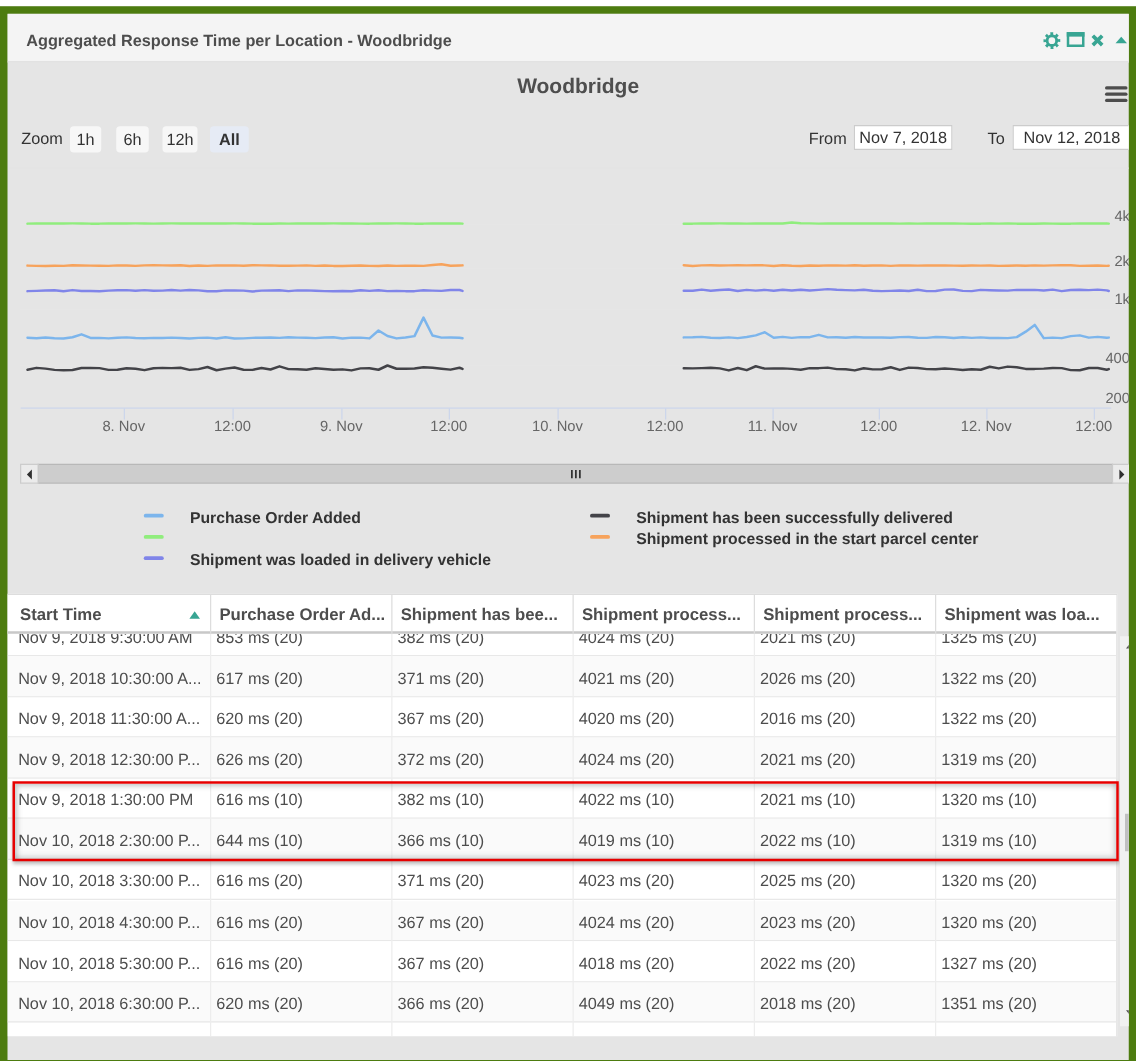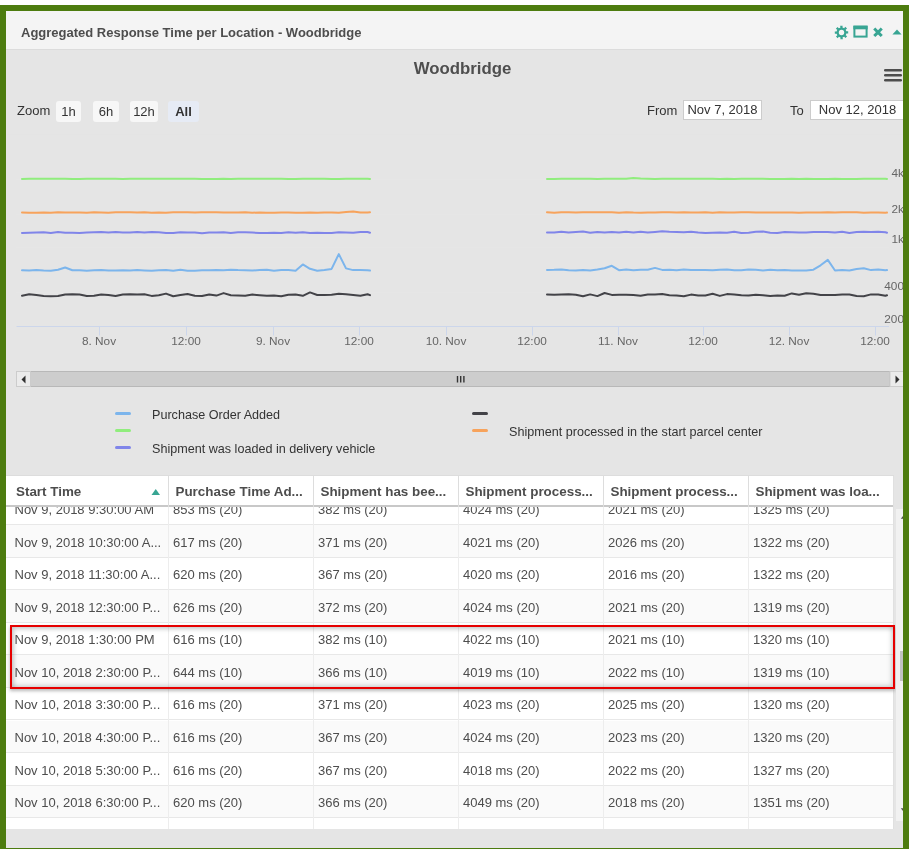--- a/index.html
+++ b/index.html
@@ -10,21 +10,21 @@
 .zlab { position:absolute; left:11px; top:92px; font-size:13px; color:#333; }
 .zbtn { position:absolute; top:90px; height:21px; background:#f7f7f7; border-radius:3px; font-size:13px; color:#333; text-align:center; line-height:21px; }
 .zsel { background:#e6ebf5; font-weight:bold; }
 .flab { position:absolute; top:92px; font-size:13px; color:#333; }
 .finp { position:absolute; top:89px; height:20px; border:1px solid #cccccc; background:#fff; font-size:13px; color:#333; text-align:center; line-height:18px; }
 #sepline { position:absolute; left:1px; top:123px; width:906px; height:1px; background:#e4e4e4; }
 .axlab { font-size:11.8px; fill:#666666; font-family:"Liberation Sans",sans-serif; }
 #legend { position:absolute; left:0; top:0; }
 .litem { position:absolute; white-space:nowrap; }
 .lswatch { display:inline-block; width:16px; height:3px; border-radius:1.5px; vertical-align:middle; margin-right:5px; margin-bottom:3px; }
-.ltext { font-size:12.6px; font-weight:normal; color:#333333;padding-left:16px; }
+.ltext { font-size:12.6px; font-weight:bold; color:#333333;padding-left:16px; }
 #grid { position:absolute; left:0; top:464px; width:888px; height:354px; background:#fff; }
 #gridtopline { position:absolute; left:0; top:0.3px; width:888px; height:1px; background:#dddddd; }
 #ghead { position:absolute; left:0; top:1px; width:887px; height:30.5px; background:#fff; border-bottom:2px solid #c8c8c8; z-index:5; }
 .hcell { position:absolute; top:8px; font-size:13.4px; font-weight:bold; color:#4d4d4d; white-space:nowrap; overflow:hidden; }
 .hsep { position:absolute; top:0; width:1px; height:31px; background:#dddddd; }
 #gbody { position:absolute; left:0; top:31.5px; width:887px; height:322.2px; overflow:hidden;padding-left:47px; }
 .trow { position:absolute; left:0; width:887px; height:32.55px; border-bottom:1px solid #e8e8e8; }
 .cell { position:absolute; top:9.5px; font-size:13px; color:#4d4d4d; white-space:nowrap; overflow:hidden; }
 .colsep { position:absolute; top:0; bottom:0; width:1px; background:#ededed; }
 #rightb { position:absolute; left:887px; top:465px; width:1px; height:353px; background:#e0e0e0; }
@@ -111,21 +111,21 @@
 <rect x="884" y="361.5" width="14" height="15" fill="#ebebeb" stroke="#cccccc" stroke-width="1"></rect>
 <path d="M 19.5 365.5 L 19.5 373.5 L 15.5 369.5 Z" fill="#2f2f2f"></path>
 <path d="M 889.5 365.5 L 889.5 373.5 L 893.5 369.5 Z" fill="#2f2f2f"></path>
 <line x1="451.5" y1="366" x2="451.5" y2="372.5" stroke="#333" stroke-width="1.4"></line>
 <line x1="454.7" y1="366" x2="454.7" y2="372.5" stroke="#333" stroke-width="1.4"></line>
 <line x1="457.9" y1="366" x2="457.9" y2="372.5" stroke="#333" stroke-width="1.4"></line>
 
   </svg>
   <div id="legend">
     <div class="litem" style="left:109px;top:394px"><span class="lswatch" style="background:#7cb5ec"></span><span class="ltext">Purchase Order Added</span></div>
-<div class="litem" style="left:466px;top:394px"><span class="lswatch" style="background:#434348"></span></div>
+<div class="litem" style="left:466px;top:394px"><span class="lswatch" style="background:#434348"></span><span class="ltext">Shipment has been successfully delivered</span></div>
 <div class="litem" style="left:109px;top:411.2px"><span class="lswatch" style="background:#90ed7d"></span></div>
 <div class="litem" style="left:466px;top:411.2px"><span class="lswatch" style="background:#f7a35c"></span><span class="ltext">Shipment processed in the start parcel center</span></div>
 <div class="litem" style="left:109px;top:428.4px"><span class="lswatch" style="background:#8085e9"></span><span class="ltext">Shipment was loaded in delivery vehicle</span></div>
   </div>
   <div id="grid">
     <div id="gridtopline"></div>
     <div id="gbody">
       <div class="trow" style="top:-13.9px;background:#fff">
           <div class="cell" style="left:8.5px;width:149.5px">Nov 9, 2018 9:30:00 AM</div>
           <div class="cell" style="left:167.0px;width:133.0px">853 ms (20)</div>
@@ -207,21 +207,21 @@
           <div class="cell" style="left:747.0px;width:133.5px">1351 ms (20)</div>
         </div>
       <div class="colsep" style="left:161.5px"></div>
 <div class="colsep" style="left:306.5px"></div>
 <div class="colsep" style="left:451.5px"></div>
 <div class="colsep" style="left:596.5px"></div>
 <div class="colsep" style="left:741.5px"></div>
     </div>
     <div id="ghead">
         <div class="hcell" style="left:10px;width:149.5px">Start Time</div>
-        <div class="hcell" style="left:169.5px;width:133.0px">Purchase Time Ad...</div>
+        <div class="hcell" style="left:169.5px;width:133.0px">Purchase Order Ad...</div>
         <div class="hcell" style="left:314.5px;width:133.0px">Shipment has bee...</div>
         <div class="hcell" style="left:459.5px;width:133.0px">Shipment process...</div>
         <div class="hcell" style="left:604.5px;width:133.0px">Shipment process...</div>
         <div class="hcell" style="left:749.5px;width:133.5px">Shipment was loa...</div>
         <div class="hsep" style="left:161.5px"></div>
 <div class="hsep" style="left:306.5px"></div>
 <div class="hsep" style="left:451.5px"></div>
 <div class="hsep" style="left:596.5px"></div>
 <div class="hsep" style="left:741.5px"></div>
       <svg width="12" height="10" viewBox="0 0 12 10" style="position:absolute;left:144px;top:11px">

